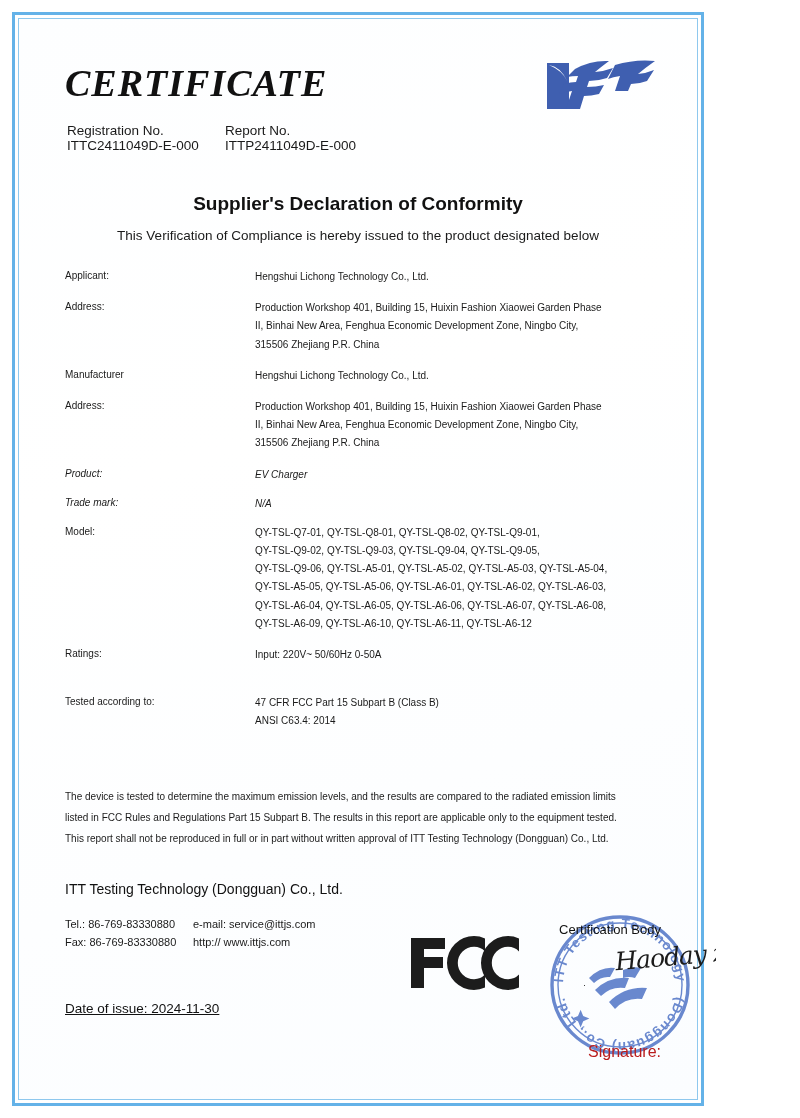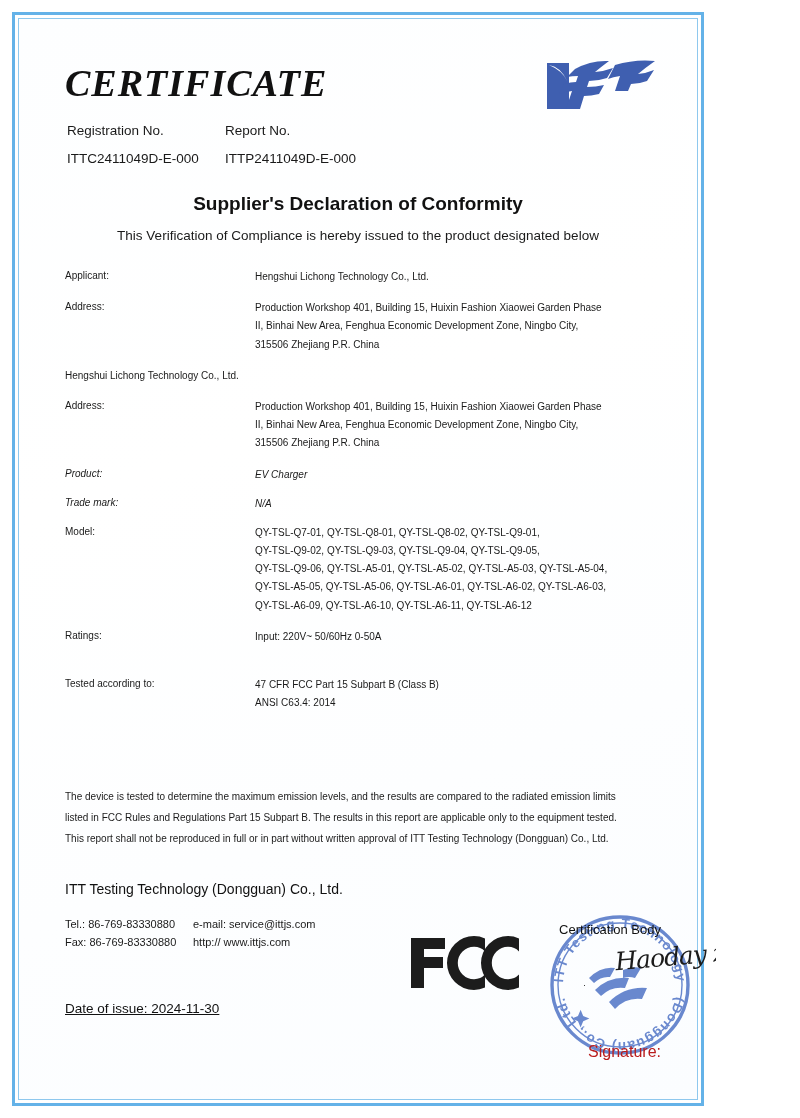--- a/index.html
+++ b/index.html
@@ -62,21 +62,21 @@
   }
   .nos {
     position: absolute;
     left: 48px;
     top: 104px;
     font-size: 13.5px;
     color: #1a1a1a;
   }
   .nos .row { display: flex; }
   .nos .c1 { width: 158px; }
-  .nos .line2 { margin-top: 13px; }
+  .nos .line2 { margin-top: 0; }
 
   
   .doc-title {
     position: absolute;
     left: 0; right: 0;
     top: 174px;
     text-align: center;
     font-size: 19px;
     font-weight: bold;
     color: #111;
@@ -258,20 +258,21 @@
       <div class="field">
         <div class="label">Address:</div>
         <div class="value">
           <div>Production Workshop 401, Building 15, Huixin Fashion Xiaowei Garden Phase</div>
           <div>II, Binhai New Area, Fenghua Economic Development Zone, Ningbo City,</div>
           <div>315506 Zhejiang P.R. China</div>
         </div>
       </div>
 
       <div class="field">
+        <div class="label">Manufacturer</div>
         <div class="value">Hengshui Lichong Technology Co., Ltd.</div>
       </div>
 
       <div class="field">
         <div class="label">Address:</div>
         <div class="value">
           <div>Production Workshop 401, Building 15, Huixin Fashion Xiaowei Garden Phase</div>
           <div>II, Binhai New Area, Fenghua Economic Development Zone, Ningbo City,</div>
           <div>315506 Zhejiang P.R. China</div>
         </div>
@@ -287,20 +288,21 @@
         <div class="value">N/A</div>
       </div>
 
       <div class="field">
         <div class="label">Model:</div>
         <div class="value">
           <div>QY-TSL-Q7-01, QY-TSL-Q8-01, QY-TSL-Q8-02, QY-TSL-Q9-01,</div>
           <div>QY-TSL-Q9-02, QY-TSL-Q9-03, QY-TSL-Q9-04, QY-TSL-Q9-05,</div>
           <div>QY-TSL-Q9-06, QY-TSL-A5-01, QY-TSL-A5-02, QY-TSL-A5-03, QY-TSL-A5-04,</div>
           <div>QY-TSL-A5-05, QY-TSL-A5-06, QY-TSL-A6-01, QY-TSL-A6-02, QY-TSL-A6-03,</div>
+          <div>QY-TSL-A6-04, QY-TSL-A6-05, QY-TSL-A6-06, QY-TSL-A6-07, QY-TSL-A6-08,</div>
           <div>QY-TSL-A6-09, QY-TSL-A6-10, QY-TSL-A6-11, QY-TSL-A6-12</div>
         </div>
       </div>
 
       <div class="field gap-lg">
         <div class="label">Ratings:</div>
         <div class="value">Input: 220V~ 50/60Hz 0-50A</div>
       </div>
 
       <div class="field">

